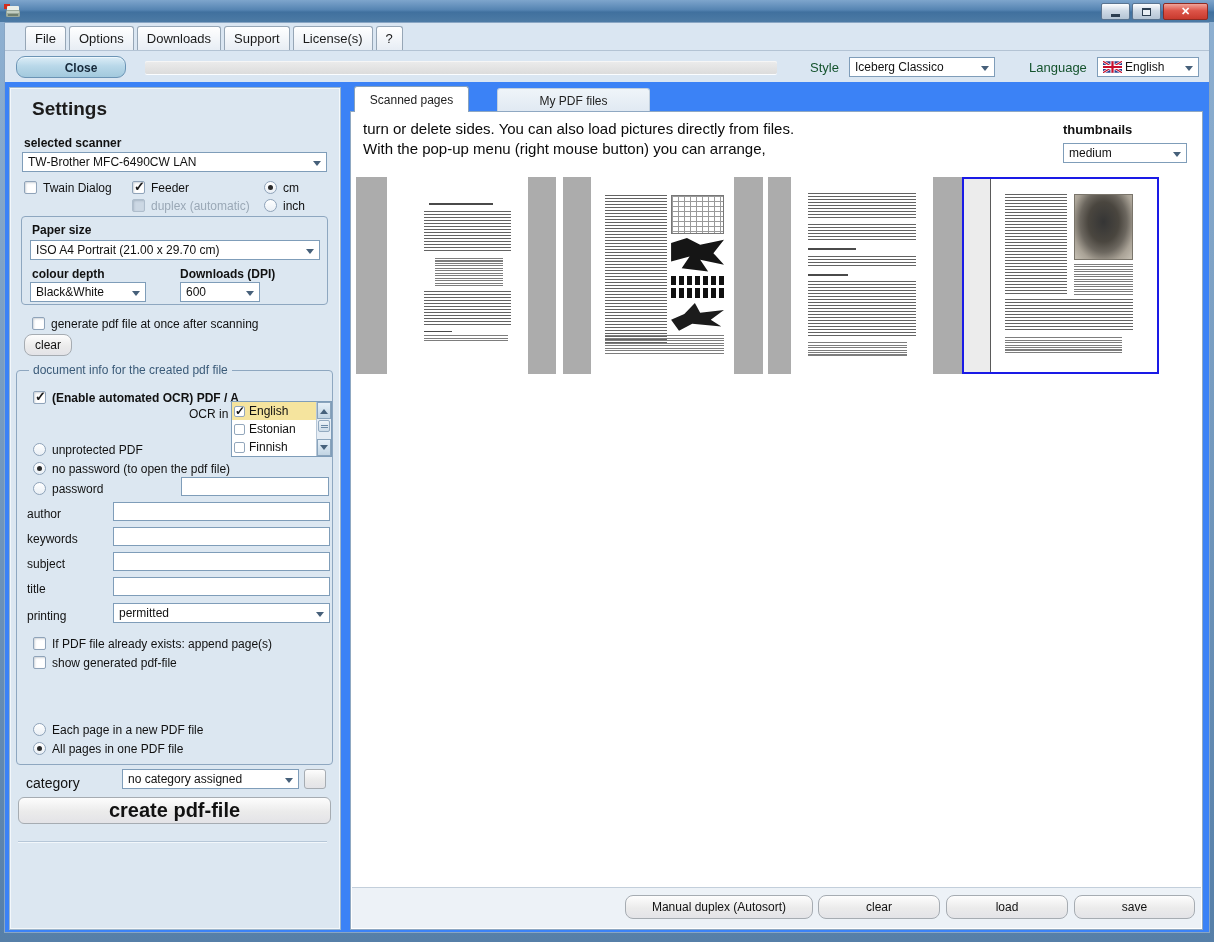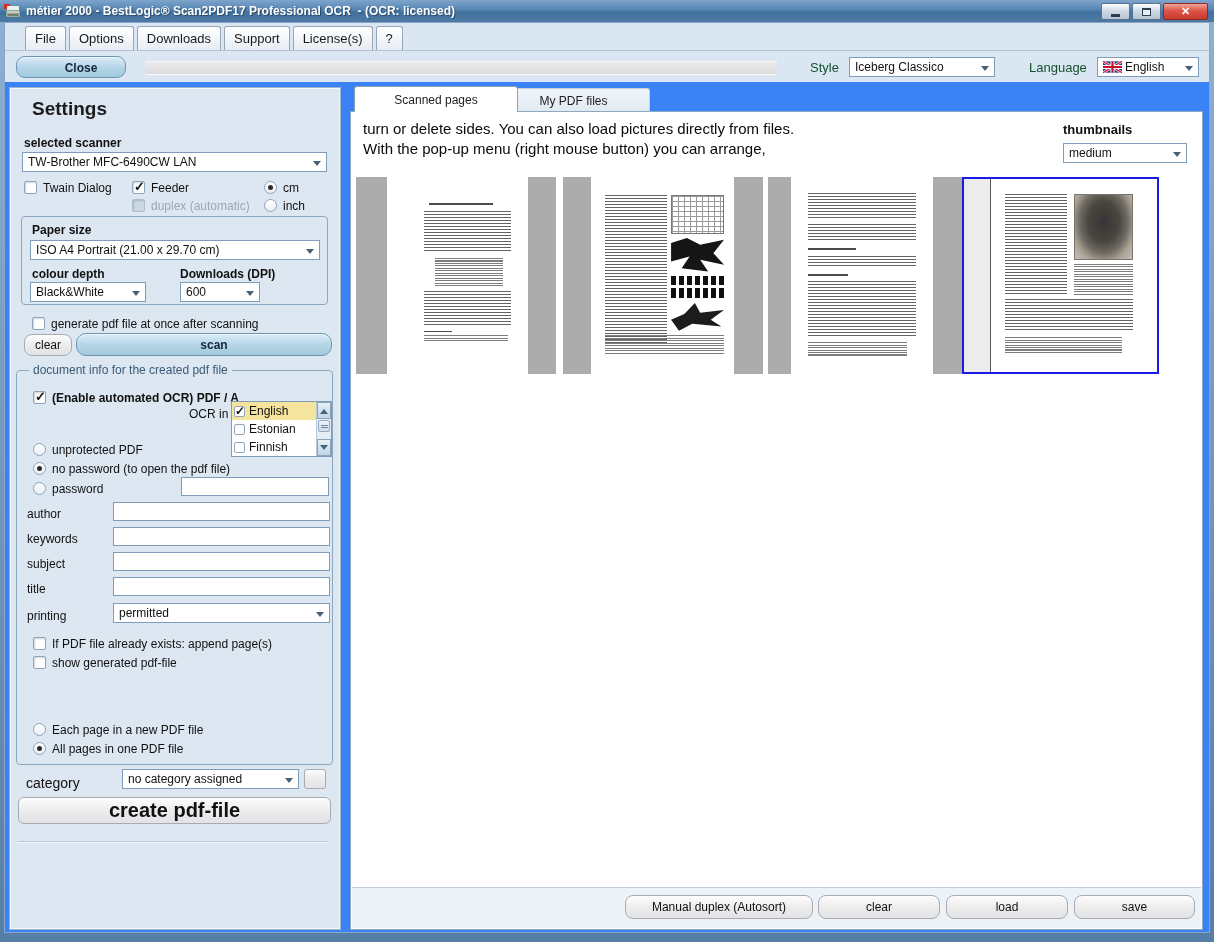--- a/index.html
+++ b/index.html
@@ -128,21 +128,20 @@
 <div class="window">
 
   <div class="titlebar">
     <svg class="appicon" viewBox="0 0 17 15">
       <rect x="0" y="0" width="6" height="5" fill="#d22d1e"></rect>
       <rect x="3" y="2" width="12" height="9" rx="1" fill="#e9efe9"></rect>
       <rect x="2" y="6" width="14" height="7" rx="1.5" fill="#9aa89a"></rect>
       <rect x="3" y="7" width="12" height="2" fill="#c2cec2"></rect>
       <rect x="4" y="10" width="10" height="2" fill="#6e7e6e"></rect>
     </svg>
-    <span class="wtitle">métier 2000 - BestLogic® Scan2PDF17 Professional OCR  - (OCR: licensed)</span>
     <div class="winbtns">
       <div class="wbtn">
           <div class="glyph-min"></div>
         </div>
       <div class="wbtn">
           <div class="glyph-max"></div>
         </div>
       <div class="wbtn close">✕</div>
     </div>
   </div>
@@ -216,21 +215,20 @@
           </div>
           <div class="combo" style="position:absolute; left:158px; top:65px; width:80px;">
             <span>600</span>
             <span class="arrow"></span>
           </div>
         </div>
 
         <span class="cb" style="left:22px; top:229px;"></span>
         <span class="lbl" style="left:41px; top:229px;">generate pdf file at once after scanning</span>
         <div class="btn-gray clear-btn">clear</div>
-        <div class="btn-blue scan-btn">scan</div>
 
         <div class="group" style="left:6px; top:282px; width:317px; height:395px;">
           <span class="gtitle">document info for the created pdf file</span>
 
           <span class="cb checked" style="left:16px; top:20px;"></span>
           <span class="blbl" style="left:35px; top:20px;">(Enable automated OCR) PDF / A</span>
 
           <span class="lbl" style="left:172px; top:36px;">OCR in</span>
           <div class="ocr-list">
             <div class="ocr-rows">
@@ -299,21 +297,21 @@
           <span>no category assigned</span>
           <span class="arrow"></span>
         </div>
         <div class="btn-gray sqbtn"></div>
 
         <div class="btn-gray create-btn">create pdf-file</div>
         <div class="divider"></div>
       </div>
 
       <div class="tabbar">
-        <div class="tab active" style="left:4px; width:164px;">Scanned pages</div>
+        <div class="tab active" style="left:4px; width:115px;">Scanned pages</div>
         <div class="tab inactive" style="left:147px; width:153px;">My PDF files</div>
       </div>
 
       <div class="right-panel">
         <div class="instruction">
           <div>turn or delete sides. You can also load pictures directly from files.</div>
           <div>With the pop-up menu (right mouse button) you can arrange,</div>
         </div>
         <span class="thumbs-lbl">thumbnails</span>
         <div class="combo thumbs-combo">

